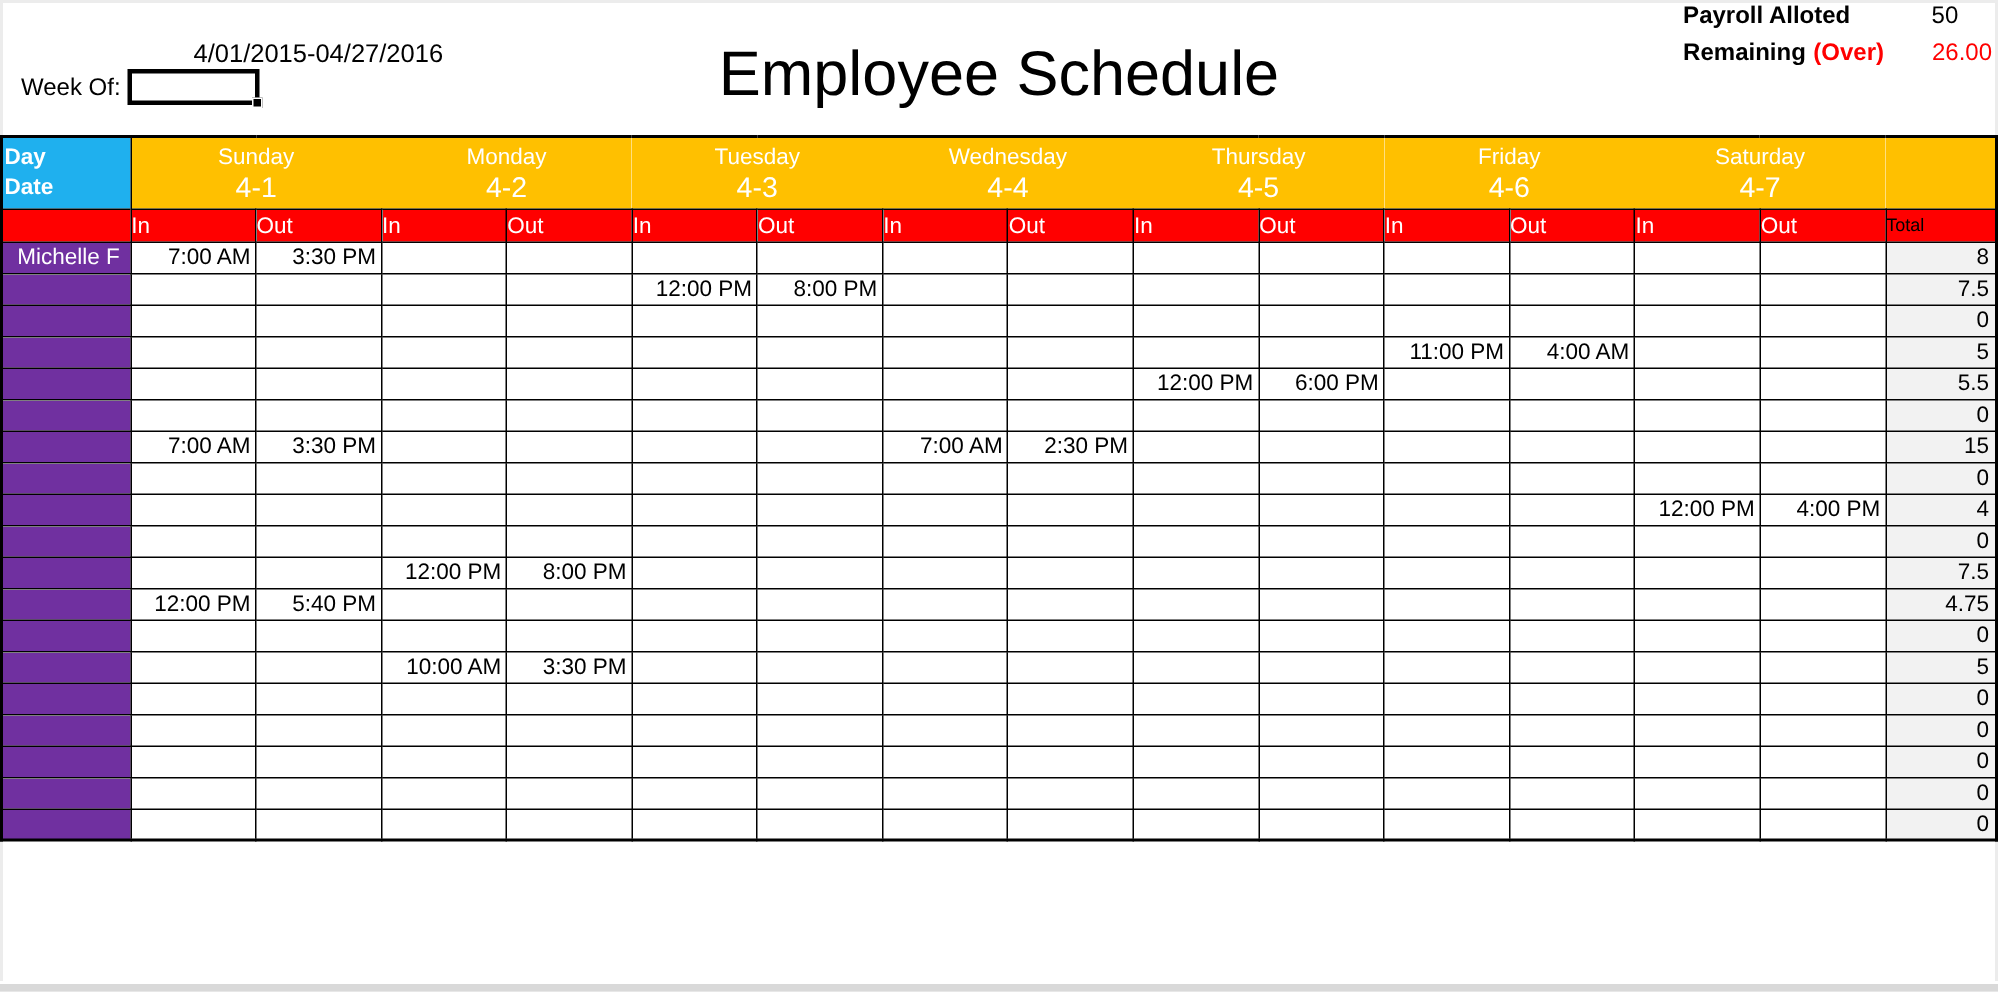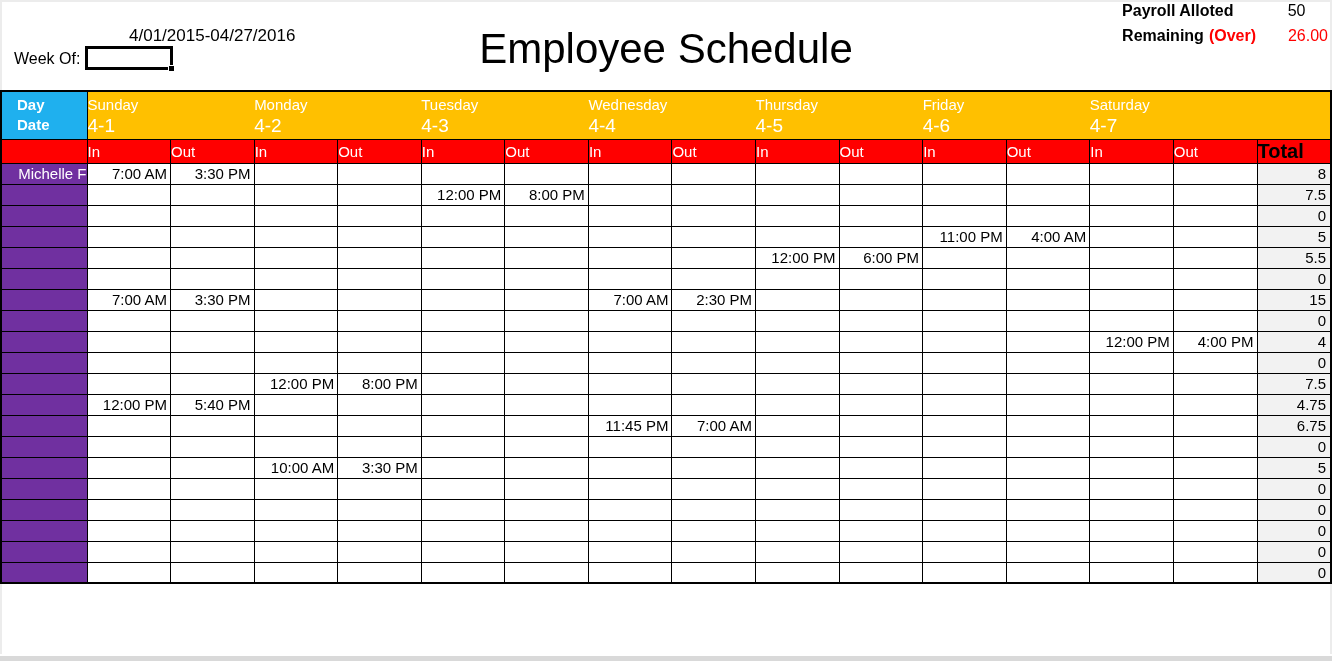--- a/index.html
+++ b/index.html
@@ -22,28 +22,28 @@
   .title{position:absolute;top:25px;left:0;width:1332px;text-align:center;font-size:42px;letter-spacing:0;}
   .payroll{position:absolute;top:2px;right:4px;}
   .prow{display:flex;justify-content:flex-start;align-items:baseline;height:25px;font-size:16px;}
   .plabel{font-weight:bold;white-space:nowrap;}
   .over{color:var(--red);font-weight:bold;margin-left:5px;}
   .pvalue{width:72px;text-align:right;white-space:nowrap;}
   .pvalue.red{color:var(--red);}
   
   table.sched{position:absolute;top:90px;left:0;width:1332px;border-collapse:collapse;table-layout:fixed;border:2px solid var(--grid);}
   table.sched td{padding:0;font-size:15px;white-space:nowrap;overflow:hidden;vertical-align:middle;}
-  tr.day-row td{background:var(--orange);border:none;height:48px;color:#fff;text-align:left;}
-  tr.day-row td.corner{background:var(--cyan);text-align:left;font-weight:bold;padding-left:15px;border-right:1px solid var(--grid);line-height:20px;font-size:15px;margin-top:13px;}
+  tr.day-row td{background:var(--orange);border:none;height:48px;color:#fff;text-align:center;}
+  tr.day-row td.corner{background:var(--cyan);text-align:left;font-weight:bold;padding-left:1px;border-right:1px solid var(--grid);line-height:20px;font-size:15px;margin-top:13px;}
   .day-name{font-size:15px;line-height:22px;}
   .day-date{font-size:19px;line-height:20px;}
   tr.hdr-row td{background:var(--red);color:#fff;text-align:left;border:1px solid var(--grid);height:22px;font-size:15px;}
-  tr.hdr-row td.total-h{color:#000;font-weight:bold;font-size:20px;}
+  tr.hdr-row td.total-h{color:#000;font-weight:normal;font-size:12px;}
   tr.data td{border:1px solid var(--grid);height:21px;background:#fff;}
-  tr.data td.name-cell{background:var(--purple);color:#fff;text-align:right;padding-left:3px;}
+  tr.data td.name-cell{background:var(--purple);color:#fff;text-align:center;padding-left:3px;}
   tr.data td.time-cell{text-align:right;padding-right:3px;}
   tr.data td.total-cell{background:var(--total-bg);text-align:right;padding-right:4px;}
   .bottom-strip{position:absolute;left:0;bottom:0;width:1332px;height:7px;background:#d9d9d9;border-top:2px solid #fff;}
 </style>
 </head>
 <body>
 
 <div class="topbar">
   <span class="week-label">Week Of:</span>
   <span class="week-value">4/01/2015-04/27/2016</span>
@@ -354,38 +354,20 @@
         <td class="total-cell">4.75</td>
       </tr>
       <tr class="data">
         <td class="name-cell"></td>
         <td class="time-cell"></td>
         <td class="time-cell"></td>
         <td class="time-cell"></td>
         <td class="time-cell"></td>
         <td class="time-cell"></td>
         <td class="time-cell"></td>
-        <td class="time-cell">11:45 PM</td>
-        <td class="time-cell">7:00 AM</td>
-        <td class="time-cell"></td>
-        <td class="time-cell"></td>
-        <td class="time-cell"></td>
-        <td class="time-cell"></td>
-        <td class="time-cell"></td>
-        <td class="time-cell"></td>
-        <td class="total-cell">6.75</td>
-      </tr>
-      <tr class="data">
-        <td class="name-cell"></td>
-        <td class="time-cell"></td>
-        <td class="time-cell"></td>
-        <td class="time-cell"></td>
-        <td class="time-cell"></td>
-        <td class="time-cell"></td>
-        <td class="time-cell"></td>
         <td class="time-cell"></td>
         <td class="time-cell"></td>
         <td class="time-cell"></td>
         <td class="time-cell"></td>
         <td class="time-cell"></td>
         <td class="time-cell"></td>
         <td class="time-cell"></td>
         <td class="time-cell"></td>
         <td class="total-cell">0</td>
       </tr>

